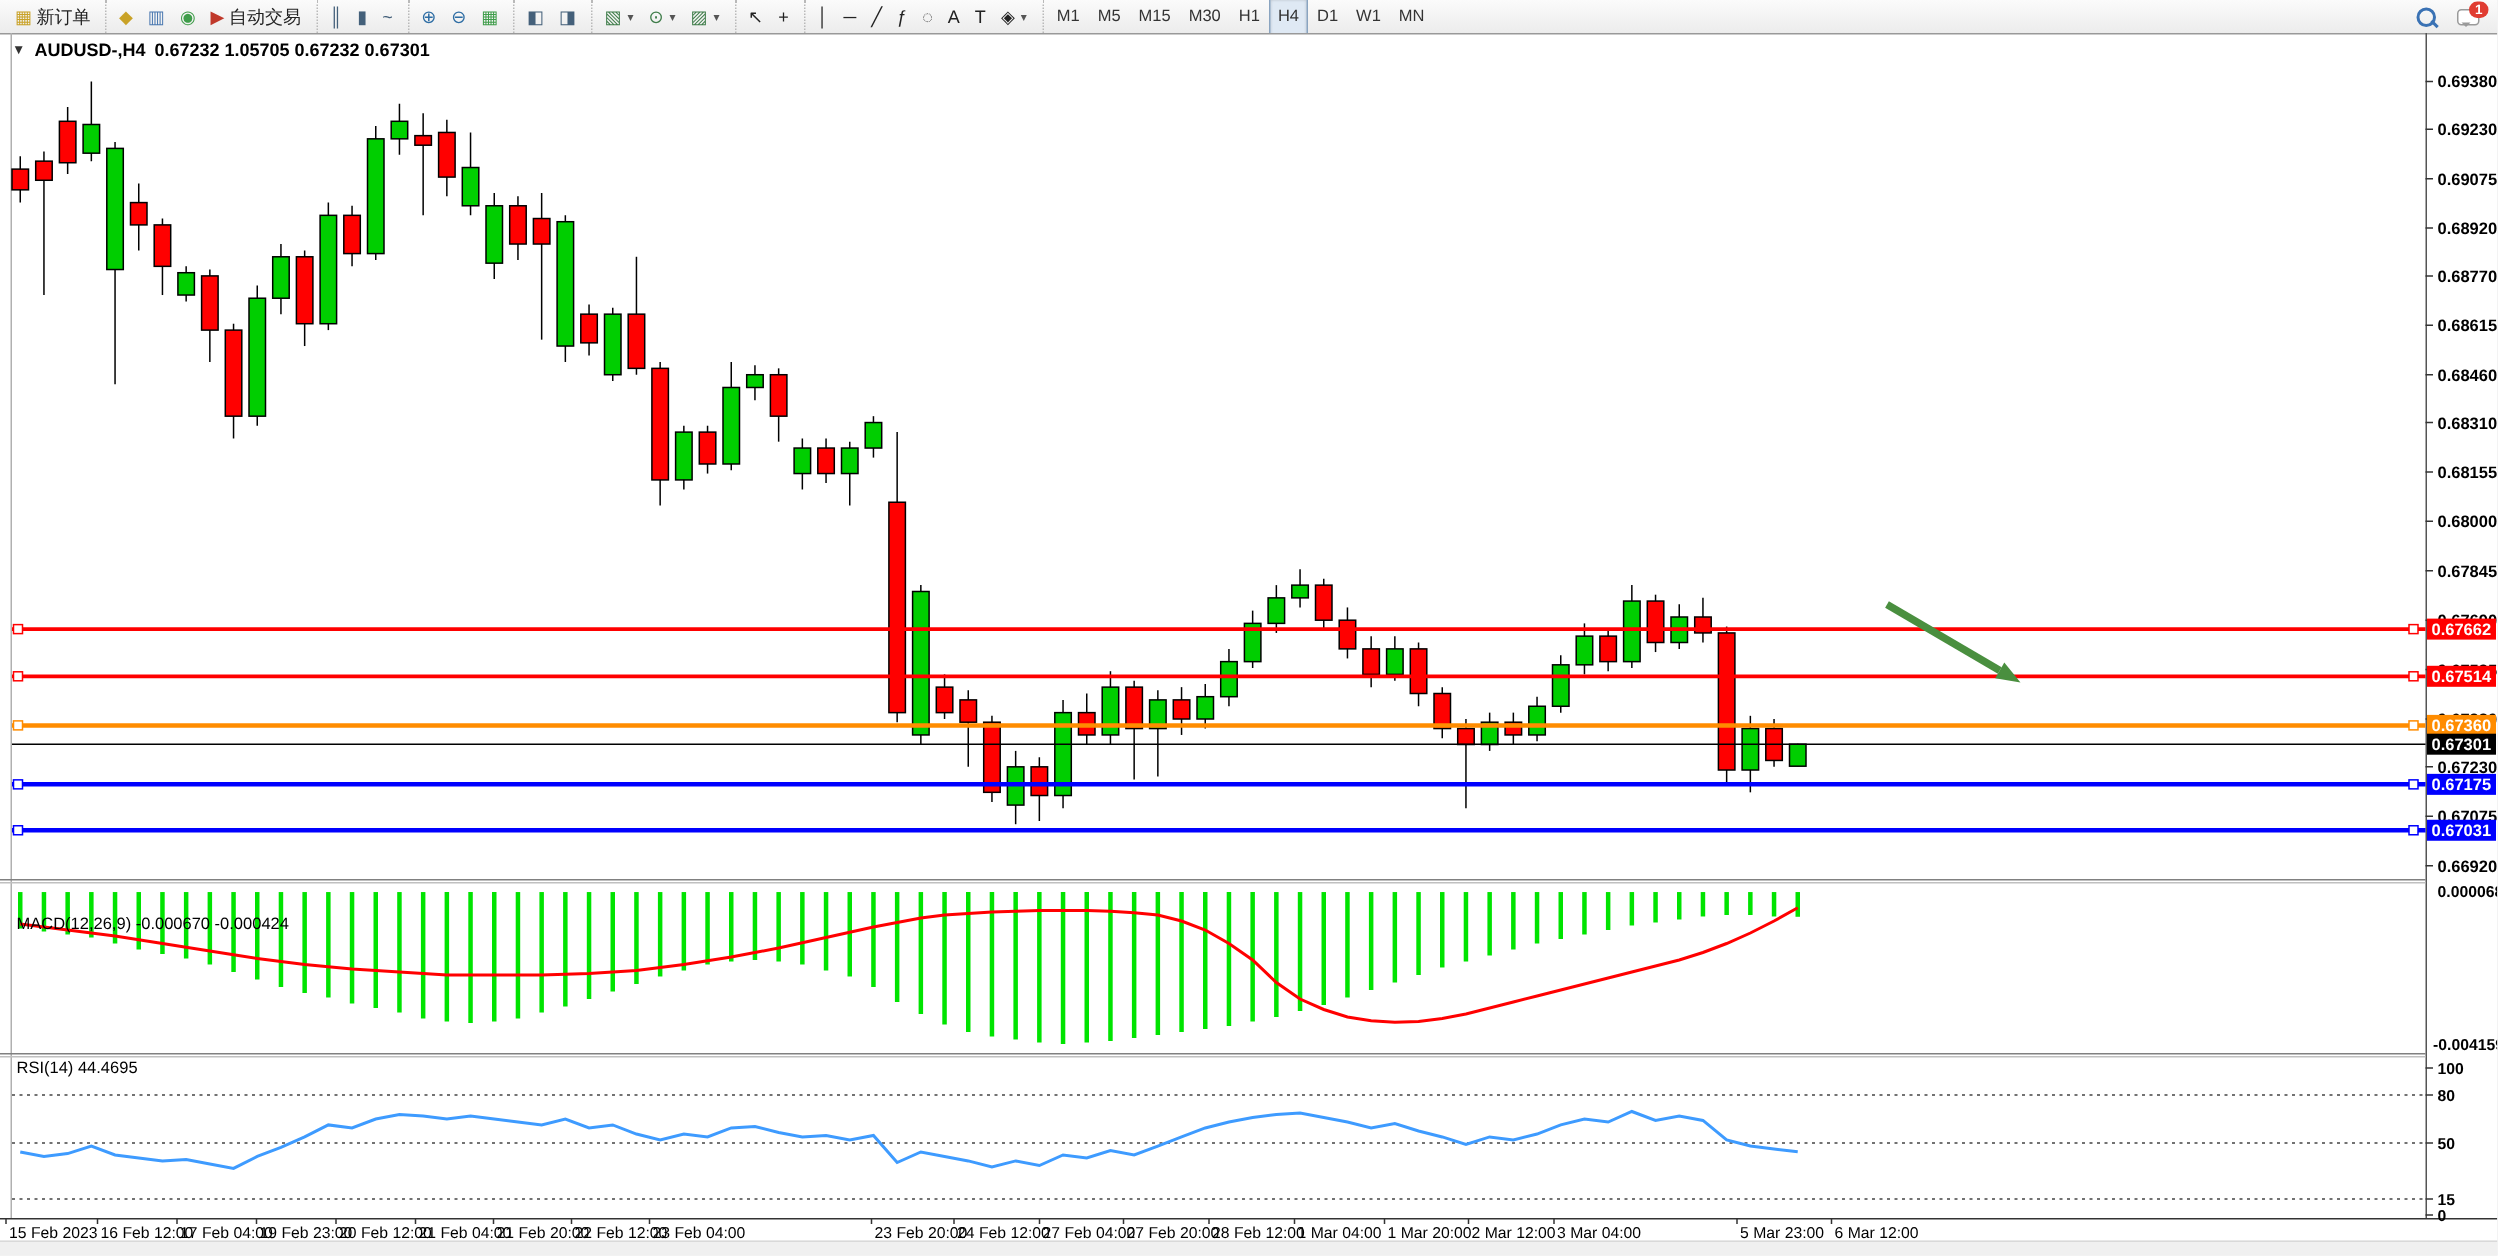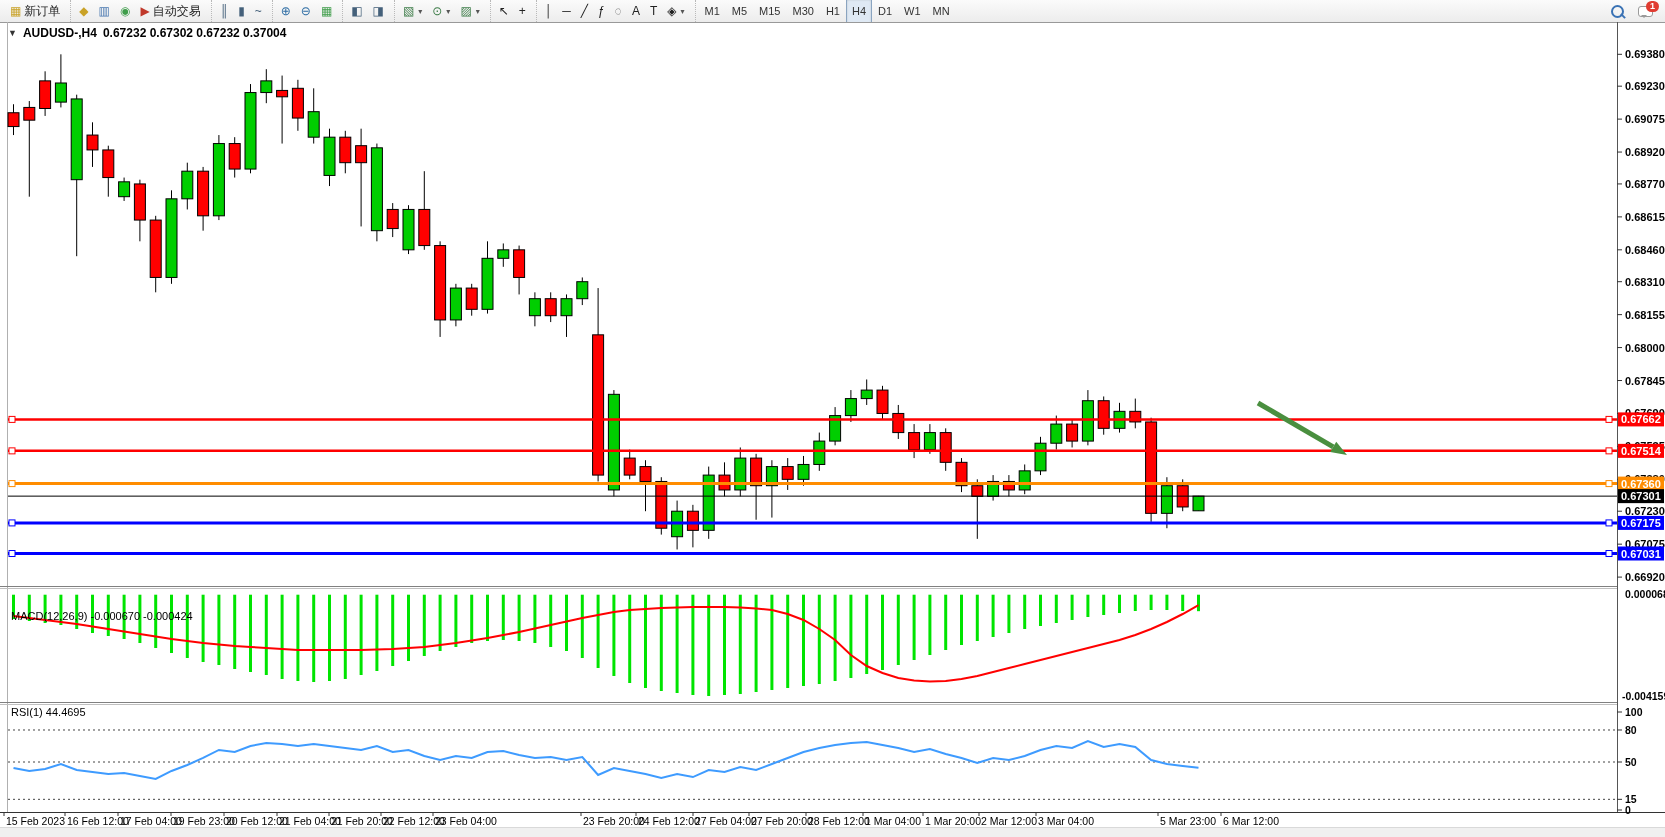--- a/index.html
+++ b/index.html
@@ -530,20 +530,20 @@
           <text x="1038" y="803" font-size="10.5" fill="#000" font-family="&quot;Liberation Sans&quot;,sans-serif">3 Mar 04:00</text>
           <line x1="1158" y1="790" x2="1158" y2="794" stroke="#333"></line>
           <text x="1160" y="803" font-size="10.5" fill="#000" font-family="&quot;Liberation Sans&quot;,sans-serif">5 Mar 23:00</text>
           <line x1="1221" y1="790" x2="1221" y2="794" stroke="#333"></line>
           <text x="1223" y="803" font-size="10.5" fill="#000" font-family="&quot;Liberation Sans&quot;,sans-serif">6 Mar 12:00</text>
         </svg></div>
 
     <div class="overlay" id="chart-title">
       <span class="tri">▼</span>
       <span>AUDUSD-,H4</span>
-      <span>0.67232 0.67302 0.67232 0.37004</span>
+      <span>0.67232 1.05705 0.67232 0.67301</span>
     </div>
 
     <div class="overlay" id="macd-label">MACD(12,26,9) -0.000670 -0.000424</div>
-    <div class="overlay" id="rsi-label">RSI(1) 44.4695</div>
+    <div class="overlay" id="rsi-label">RSI(14) 44.4695</div>
     <div class="botstrip"></div>
   </div>
 </div>
 
 </body></html>

